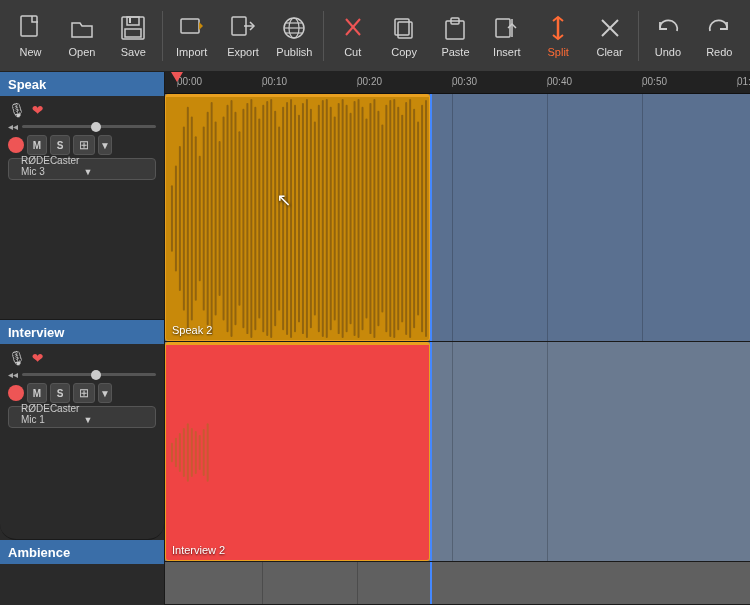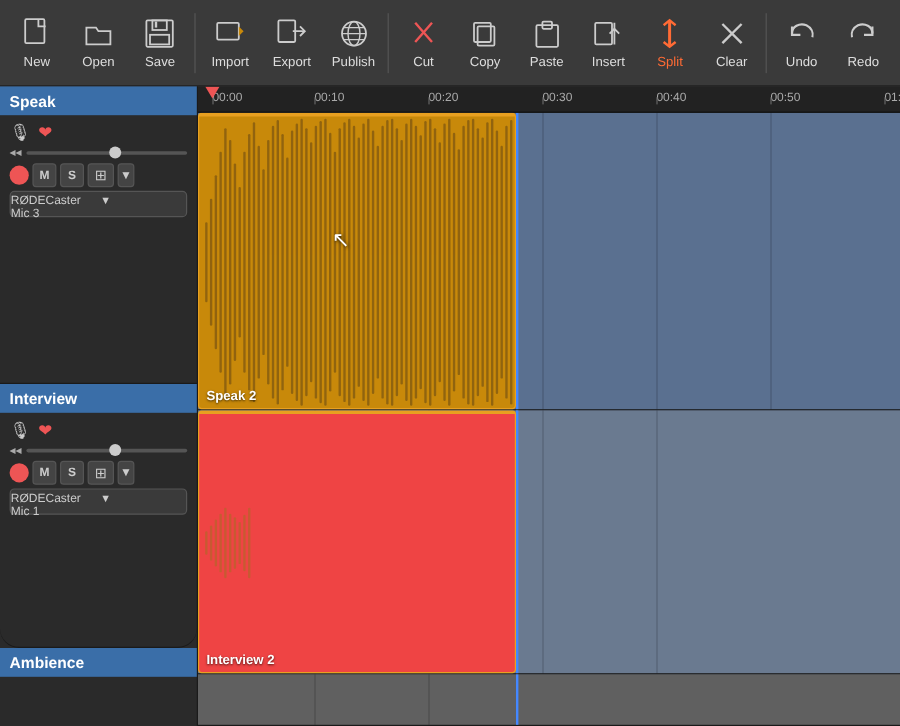--- a/index.html
+++ b/index.html
@@ -7,20 +7,21 @@
 
     
     #toolbar {
       display: flex;
       align-items: center;
       background: #3a3a3a;
       border-bottom: 1px solid #222;
       height: 72px;
       padding: 0 6px;
       gap: 2px;
+      justify-content: flex-end;
     }
     .toolbar-btn {
       display: flex;
       flex-direction: column;
       align-items: center;
       justify-content: center;
       width: 52px;
       height: 62px;
       border-radius: 6px;
       cursor: pointer;
@@ -138,25 +139,25 @@
       border: 1px solid #555;
       color: #ccc;
       font-size: 10px;
       width: 14px; height: 20px;
       border-radius: 3px;
       display: flex; align-items: center; justify-content: center;
       cursor: pointer;
     }
     .device-select {
       display: flex;
-      align-items: flex-start;
+      align-items: flex-end;
       background: #3a3a3a;
       border: 1px solid #555;
       border-radius: 4px;
-      padding: 2px 0;
+      padding: 2px 12px;
       color: #ccc;
       font-size: 10px;
       cursor: pointer;
       gap: 3px;
       height: 22px;
     }
     .device-select span { flex: 1; }
 
     .track-section {
       border-bottom: 1px solid #1a1a1a;
@@ -250,21 +251,21 @@
       border: 1px solid #e8a020;
       border-top: 3px solid #e8a020;
     }
 
     .clip-label {
       position: absolute;
       bottom: 4px;
       left: 6px;
       color: #fff;
       font-size: 11px;
-      font-weight: bold;
+      font-weight: normal;
       text-shadow: 0 1px 2px rgba(0,0,0,0.7);
     }
 
     
     .waveform-svg {
       position: absolute;
       top: 0; left: 0;
       width: 100%;
       height: 100%;
     }

